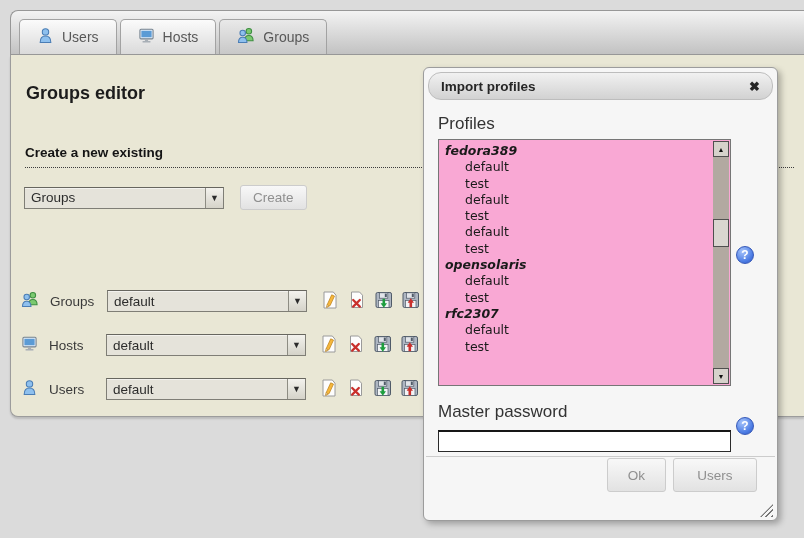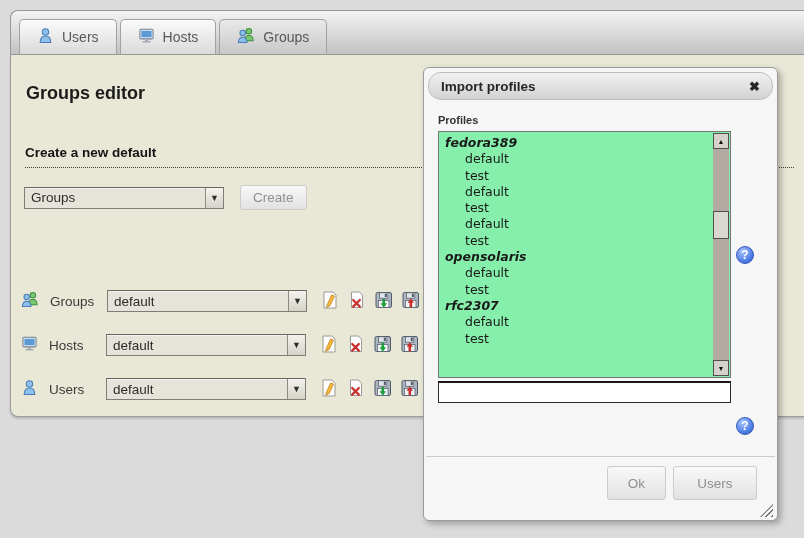--- a/index.html
+++ b/index.html
@@ -86,25 +86,25 @@
   }
   .dialog-titlebar {
     position:absolute; left:4px; top:4px; right:4px; height:28px;
     background:linear-gradient(#f1f1f1,#d2d2d2);
     border:1px solid #bdbdbd; border-radius:13px;
     display:flex; align-items:center; padding:0 12px;
     font-weight:bold; font-size:13.5px; color:#262626;
   }
   .dialog-close { margin-left:auto; font-size:13px; font-weight:bold; color:#262626; cursor:pointer; line-height:1; }
   .dialog-body { position:absolute; left:14px; top:44px; width:293px; }
-  .field-label { font-size:11px; color:#333; margin:2px 0 5px 0;font-weight:bold; }
+  .field-label { font-size:17px; color:#333; margin:2px 0 5px 0; }
 
   .listbox {
     position:relative; width:293px; height:247px;
-    border:1px solid #767676; background:#86efac; overflow:hidden;
+    border:1px solid #767676; background:#f9a8d4; overflow:hidden;
   }
   .lb-rows { padding-top:3px; font-family:"DejaVu Sans", sans-serif; }
   .lb-row { height:16.3px; line-height:16.3px; font-size:12.5px; color:#1a1a1a; white-space:nowrap; cursor:default; }
   .lb-group { font-weight:bold; font-style:italic; padding-left:6px; }
   .lb-item { padding-left:26px; }
 
   .lb-scrollbar { position:absolute; top:1px; right:1px; bottom:1px; width:16px; background:#b2a9a1; }
   .lb-btn {
     position:absolute; left:0; width:16px; height:16px;
     background:#d6d2cb; border:1px solid #4f4f4f;
@@ -128,21 +128,21 @@
   .password-input {
     width:293px; height:22px; margin-top:3px;
     border:1px solid #2a2a2a; border-top:2px solid #161616;
     background:#fff; font-size:13px; padding:0 4px; font-family:inherit;
   }
 
   .buttonpane {
     position:absolute; left:2px; right:2px; top:388px;
     border-top:1px solid #cccccc;
     display:flex; justify-content:flex-end; gap:7px;
-    padding:9px 18px 0 0;
+    padding:1px 18px 0 0;
   }
   .dlg-btn { height:34px; }
   .ok-btn { min-width:59px; padding:0 16px; }
   .cancel-btn { min-width:84px; padding:0 18px; }
 
   .resize-handle {
     position:absolute; right:4px; bottom:3px; width:13px; height:13px;
     clip-path:polygon(100% 0, 100% 100%, 0 100%);
     background:repeating-linear-gradient(135deg, #777 0 1.5px, transparent 1.5px 4.2px);
     cursor:nwse-resize;
@@ -177,21 +177,21 @@
             <path d="M1.4 14.6c0-3.4 1.7-5 4-5s4 1.6 4 5z" fill="#8ec0ee" stroke="#4a7db5"></path>
           </svg></span>
       <span>Groups</span>
     </div>
   </div>
 </div>
 
 <div class="content">
   <div class="page-title">Groups editor</div>
 
-  <div class="section-heading sh1">Create a new default</div>
+  <div class="section-heading sh1">Create a new existing</div>
 
   <div class="create-row">
     <div class="classic-select">
       <span class="select-value">Groups</span>
       <span class="select-arrow">▼</span>
     </div>
     <button class="ui-btn create-btn">Create</button>
   </div>
 
 
@@ -360,20 +360,21 @@
           <div class="lb-row lb-item">default</div>
           <div class="lb-row lb-item">test</div>
         </div>
       <div class="lb-scrollbar">
         <div class="lb-btn up">▲</div>
         <div class="lb-thumb"></div>
         <div class="lb-btn down">▼</div>
       </div>
     </div>
 
+    <div class="field-label password-label">Master password</div>
     <input class="password-input" type="text" value="" style="">
   </div>
 
   <div class="help-icon help1">?</div>
   <div class="help-icon help2">?</div>
 
   <div class="buttonpane">
     <button class="ui-btn dlg-btn ok-btn">Ok</button>
     <button class="ui-btn dlg-btn cancel-btn">Users</button>
   </div>

